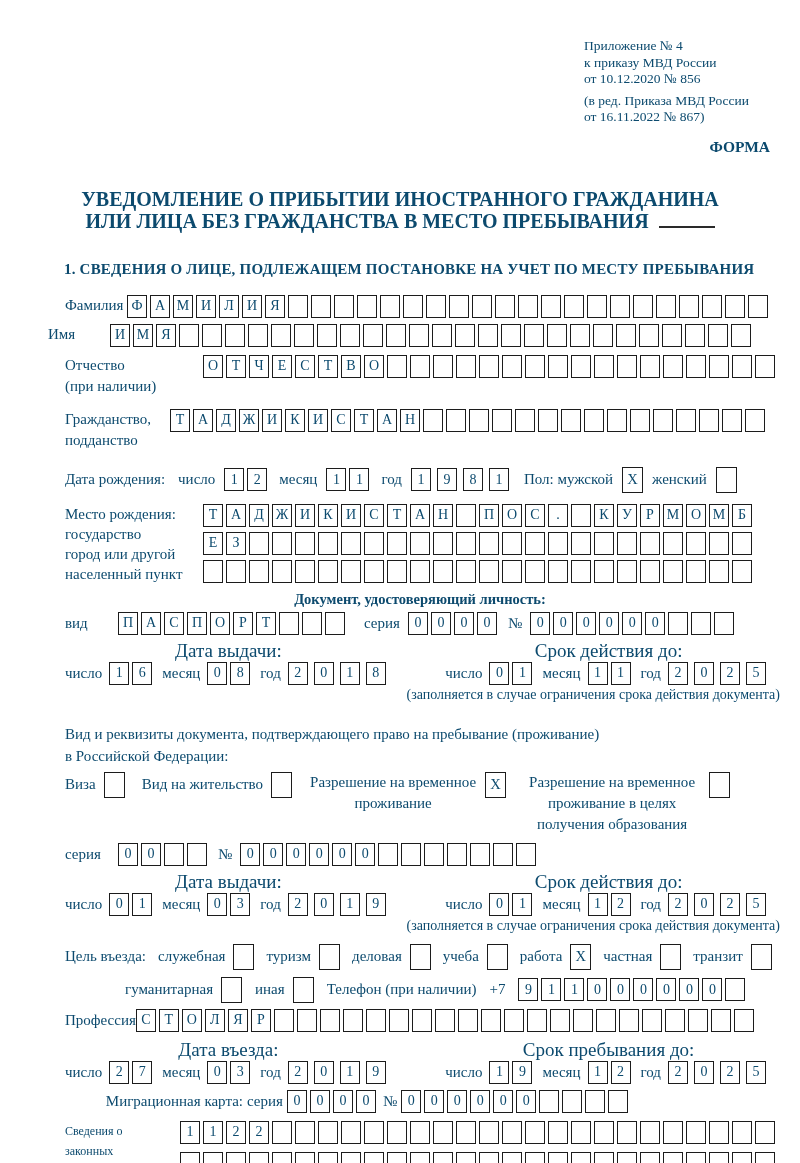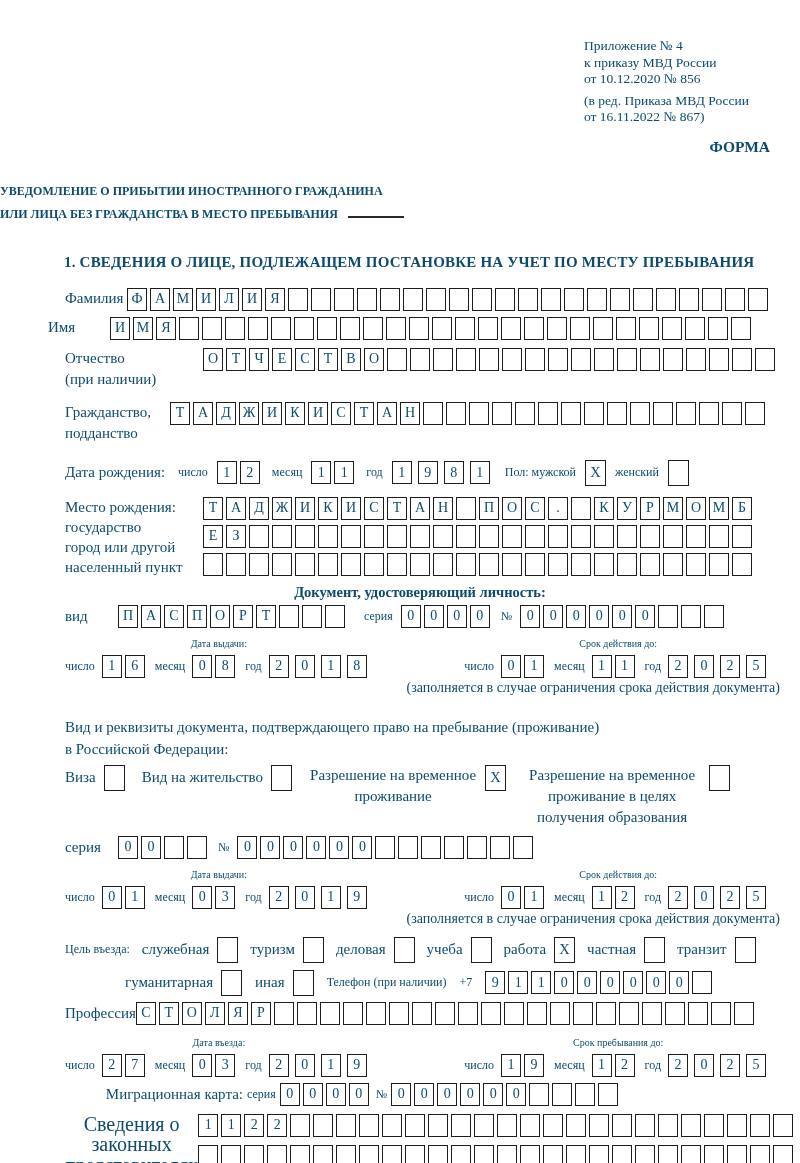--- a/index.html
+++ b/index.html
@@ -5,21 +5,21 @@
   html,body{margin:0;padding:0;background:#e8e8e8;}
   .page{
     width:800px;height:1163px;margin:0 auto;background:#ffffff;color:#0c4a6e;
     font-family:"Liberation Serif","DejaVu Serif",serif;
     position:relative;overflow:hidden;box-sizing:border-box;
   }
   
   .appendix{margin:38px 20px 0 auto;width:196px;font-size:13.5px;line-height:16.5px;}
   .appendix .edition{margin-top:5px;}
   .forma{margin-top:12px;padding-right:30px;text-align:right;font-weight:bold;font-size:15.5px;}
-  .title{margin-top:24px;font-weight:bold;font-size:12px;line-height:22px;}
+  .title{margin-top:32px;text-align:center;font-weight:bold;font-size:20px;line-height:22px;}
   .blank-line{display:inline-block;width:56px;border-bottom:2px solid #2a2a2a;margin-left:10px;height:14px;}
   .section-heading{margin-top:29px;padding-left:64px;font-weight:bold;font-size:15px;letter-spacing:0.2px;}
 
   .row{display:flex;align-items:flex-start;padding-left:65px;padding-right:18px;}
   .flabel{font-size:15px;line-height:21px;}
   .w62{flex:0 0 62px;}
   .w45{flex:0 0 45px;}
   .w70{flex:0 0 70px;}
   .w105{flex:0 0 105px;}
   .w138{flex:0 0 138px;}
@@ -31,62 +31,62 @@
     box-sizing:border-box;flex:0 0 auto;width:20px;height:23px;margin-right:3px;
     border:1.7px solid #1c1c1c;display:inline-flex;align-items:center;justify-content:center;
     font-size:14px;line-height:1;background:#fff;
   }
   .cells.year .cell{margin-right:6px;}
   .cbox{
     box-sizing:border-box;flex:0 0 auto;width:21px;height:26px;
     border:1.7px solid #1c1c1c;display:inline-flex;align-items:center;justify-content:center;
     font-size:14.5px;background:#fff;
   }
-  .dlbl{font-size:12px;line-height:23px;white-space:nowrap;}
+  .dlbl{font-size:15px;line-height:23px;white-space:nowrap;}
 
   .r-surname{margin-top:17px;}
   .r-firstname{margin-top:6px;padding-left:48px;}
   .r-patronymic{margin-top:8px;}
   .r-citizenship{margin-top:12px;}
   .two-line div{line-height:21px;}
   .birth-row{margin-top:16px;display:flex;align-items:center;gap:9px;padding-left:65px;}
   .birth-row .flabel{margin-right:4px;}
 
   .r-place{margin-top:11px;}
   .place-labels div{line-height:20px;font-size:15px;}
   .place-rows{display:flex;flex-direction:column;gap:5px;}
 
   .doc-heading{margin-top:7px;text-align:center;font-weight:bold;font-size:14.5px;padding-left:40px;}
   .vid-row{margin-top:4px;align-items:center;gap:8px;}
   .vid-row .sp{margin-left:8px;}
 
   .dates-pair{display:flex;justify-content:space-between;padding-left:65px;padding-right:28px;margin-top:6px;}
   .date-group{display:flex;flex-direction:column;}
-  .date-heading{text-align:center;font-size:10px;line-height:19px;}
+  .date-heading{text-align:center;font-size:19px;line-height:19px;}
   .date-line{display:flex;align-items:center;gap:7px;margin-top:2px;}
   .note{font-size:14px;line-height:17px;padding-right:20px;text-align:right;margin-top:1px;}
 
   .para{padding-left:65px;font-size:15px;line-height:22px;}
   .p1{margin-top:20px;}
   .options-row{display:flex;align-items:flex-start;gap:17px;padding-left:65px;margin-top:5px;}
   .opt{display:inline-flex;align-items:center;gap:8px;font-size:15px;}
   .opt.multiline{align-items:flex-start;}
   .optlabel{display:inline-block;text-align:center;line-height:21px;}
   .wo150{width:168px;}
   .wo175{width:178px;}
 
   .r-series2{margin-top:8px;align-items:center;gap:8px;}
   .purpose-row{margin-top:10px;display:flex;align-items:center;gap:12px;padding-left:65px;flex-wrap:nowrap;}
   .purpose-row .plabel{margin-right:0;}
   .purpose-row2{margin-top:7px;display:flex;align-items:center;gap:13px;padding-left:125px;}
   .r-profession{margin-top:6px;align-items:center;}
   .entry-pair{margin-top:8px;}
   .r-migration{margin-top:6px;align-items:center;gap:4px;text-align:right;}
   .r-reps{margin-top:8px;}
-  .reps-labels div{line-height:20.5px;font-size:20px;text-align:center;}
+  .reps-labels div{line-height:20.5px;font-size:12px;}
   .reps-right{display:flex;flex-direction:column;gap:8px;}
 </style>
 </head>
 <body>
 
 <div class="page">
 
   <div class="appendix">
     <div>Приложение № 4</div>
     <div>к приказу МВД России</div>

